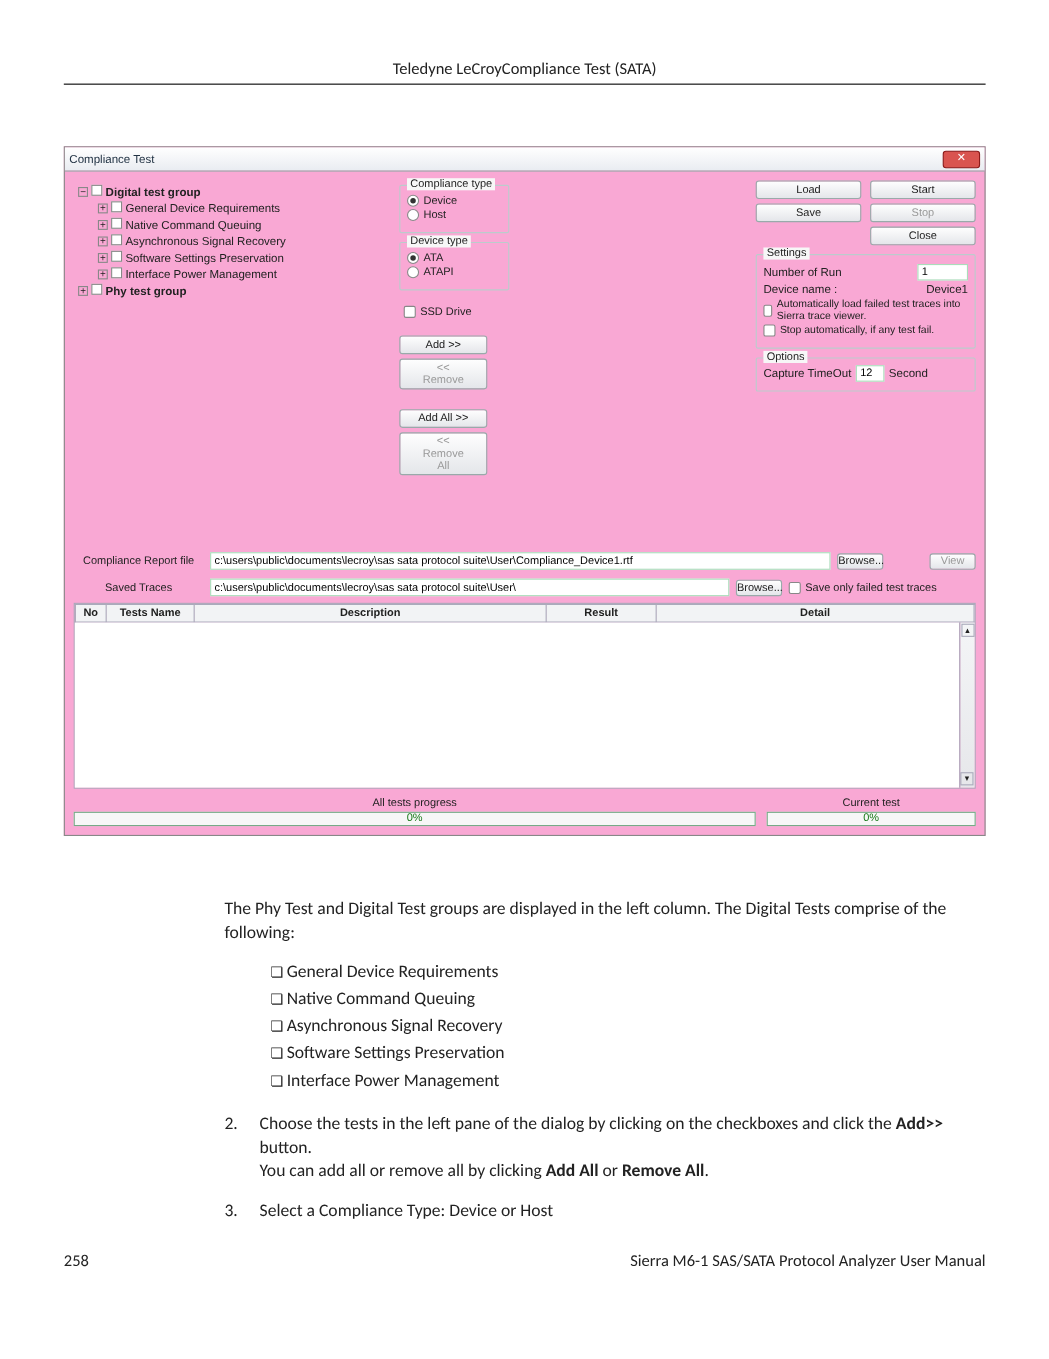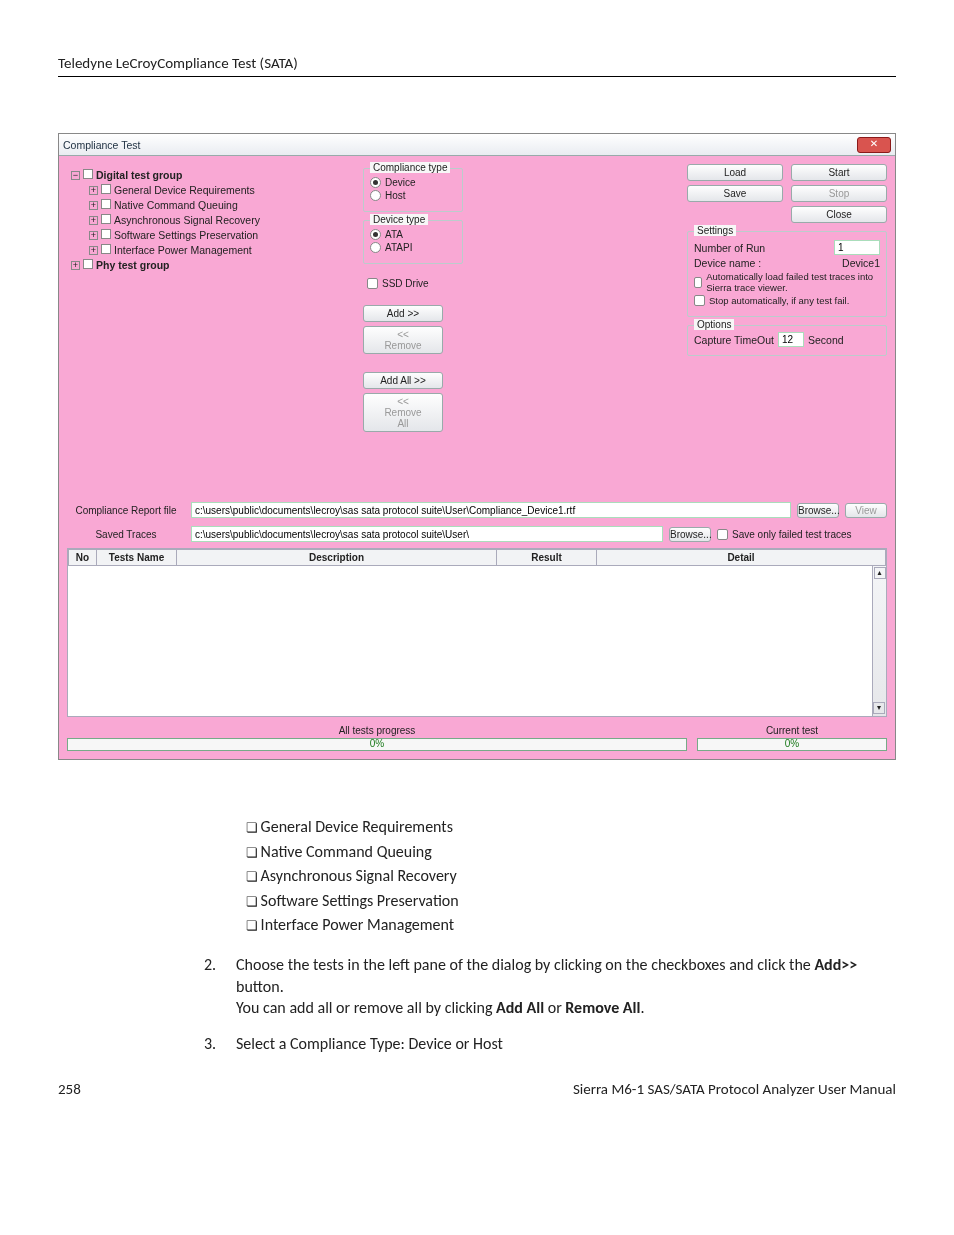--- a/index.html
+++ b/index.html
@@ -1,18 +1,18 @@
 <!DOCTYPE html>
 <html><head>
 <meta charset="utf-8">
 <style>
   * { box-sizing: border-box; }
   body { margin: 0; font-family: Calibri, Arial, sans-serif; font-size: 14.5px; color: #222; background: #fff; width: 954px; }
   .page { padding: 54px 58px 40px 58px; }
-  .header-row { display: flex; justify-content: flex-start; font-size: 15px; margin-bottom: 4px; }
+  .header-row { display: flex; justify-content: center; font-size: 15px; margin-bottom: 4px; }
   .header-line { border-bottom: 1px solid #000; margin-bottom: 56px; }
   .screenshot-wrap { border: 1px solid #888; background: #f9a8d4; font-family: Tahoma, Arial, sans-serif; font-size: 10.5px; color: #222; }
 
   .win-title { display: flex; align-items: center; background: linear-gradient(#fff,#e9ecf1); border-bottom: 1px solid #9aa; height: 22px; padding: 0 4px; }
   .win-title .t { flex: 1; color: #234; }
   .win-close { width: 34px; height: 16px; background: #d9544f; border: 1px solid #8b1a1a; border-radius: 3px; color: #fff; text-align: center; line-height: 12px; font-size: 10px; }
 
   .win-body { padding: 8px; }
   .top-panel { display: flex; gap: 6px; height: 330px; }
   .tree-col { flex: 0 0 290px; padding: 4px 0 0 4px; }
@@ -172,21 +172,21 @@
               <span>Second</span>
             </div>
           </div>
         </div>
       </div>
 
       <div class="path-row">
         <span class="lbl">Compliance Report file</span>
         <input value="c:\users\public\documents\lecroy\sas sata protocol suite\User\Compliance_Device1.rtf" style="">
         <span class="pbtn">Browse...</span>
-        <span class="pbtn disabled" style="color:#999;">View</span>
+        <span class="pbtn disabled" style="color:#999;margin-left:36px;">View</span>
       </div>
       <div class="path-row">
         <span class="lbl">Saved Traces</span>
         <input value="c:\users\public\documents\lecroy\sas sata protocol suite\User\" style="">
         <span class="pbtn">Browse...</span>
         <div class="chk-row" style="width:170px;">
             <span class="chk-sq"></span>
             <span>Save only failed test traces</span>
           </div>
       </div>
@@ -224,20 +224,21 @@
           <span>Current test</span>
           <div class="prog-bar">
               <span class="pct">0%</span>
             </div>
         </div>
       </div>
     </div>
   </div>
 
   <div class="doc-text">
+    <div class="para">The Phy Test and Digital Test groups are displayed in the left column. The Digital Tests comprise of the following:</div>
     <ul class="square">
       <li>General Device Requirements</li>
       <li>Native Command Queuing</li>
       <li>Asynchronous Signal Recovery</li>
       <li>Software Settings Preservation</li>
       <li>Interface Power Management</li>
     </ul>
     <ol class="steps">
       <li><span class="num">2.</span>
         <span>Choose the tests in the left pane of the dialog by clicking on the checkboxes and click the </span><b>Add&gt;&gt;</b><span> button.</span><br>

